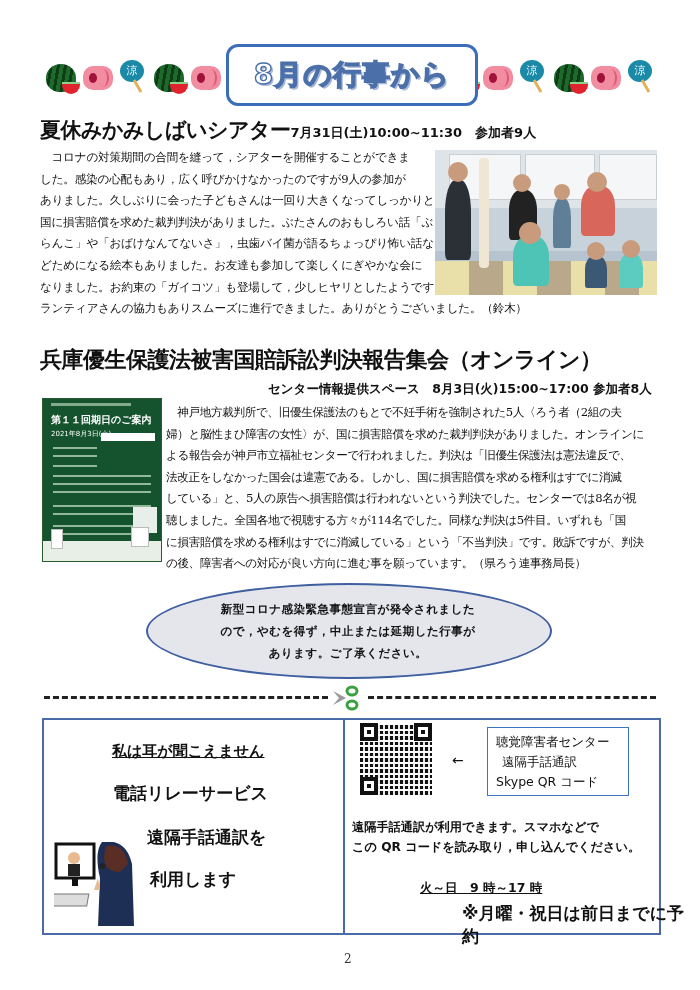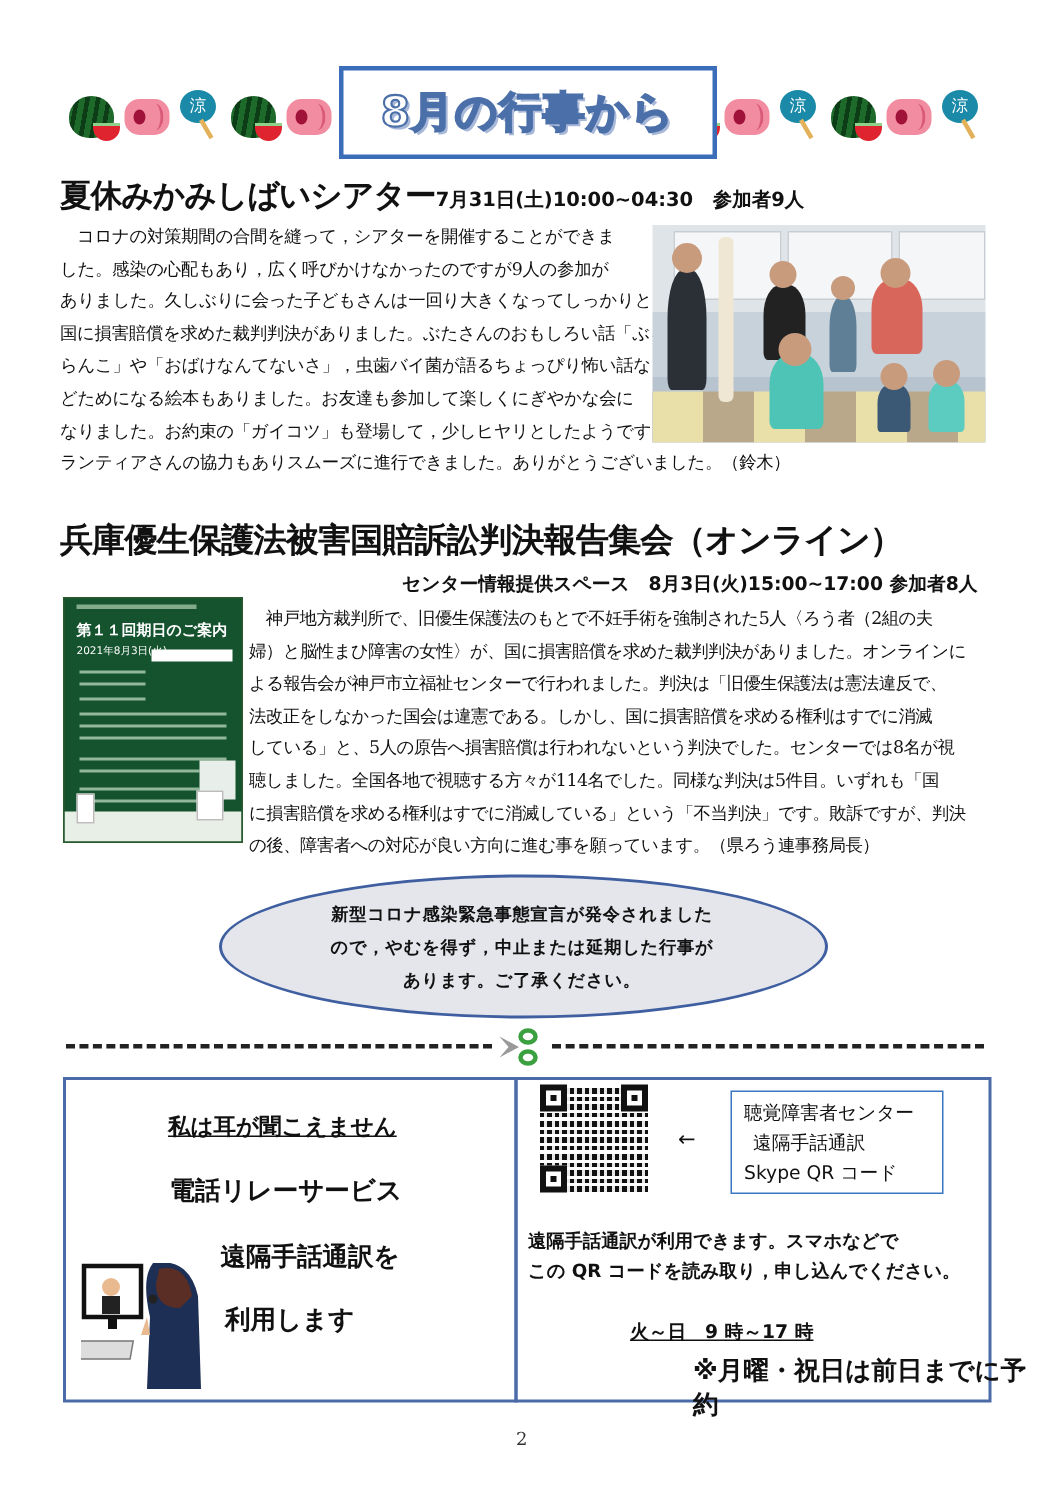--- a/index.html
+++ b/index.html
@@ -15,21 +15,21 @@
   .melon::after { content:""; position:absolute; right:-4px; bottom:-2px; width:18px; height:10px;
            background:#e0242f; border-radius:0 0 12px 12px; border-top:2px solid #8fd18a; }
   .pig { width:30px; height:24px; background:#f28ca0; border-radius:10px; position:absolute; top:6px; left:1px; }
   .pig::before { content:""; position:absolute; left:6px; top:7px; width:8px; height:10px; border-radius:50%; background:#a0123a; }
   .pig::after { content:""; position:absolute; right:4px; top:3px; width:10px; height:18px; border-right:2px solid #d85a78; border-radius:50%; }
   .fan { width:24px; height:22px; background:#1a8aa8; border-radius:50%; position:absolute; left:2px; top:0;
          color:#fff; font-size:11px; text-align:center; line-height:22px; font-family:"DejaVu Sans",sans-serif; }
   .fan::after { content:""; position:absolute; left:16px; top:19px; width:3px; height:14px; background:#e3b15a; transform:rotate(-30deg); }
 
   .title-box { position:absolute; left:226px; top:44px; width:246px; height:56px;
-               border:3px solid #3c6db8; border-radius:0; background:#fff;
+               border:3px solid #3c6db8; border-radius:12px; background:#fff;
                display:flex; align-items:center; justify-content:center;text-align:center; }
   .title-box span { font-family:"DejaVu Sans", sans-serif; font-weight:bold; font-size:28px;
                color:#fff; -webkit-text-stroke:1.4px #4b6fa8; letter-spacing:1px;
                text-shadow:2px 2px 0 #a8b8d8; }
 
   
   .h1 { font-family:"DejaVu Sans", sans-serif; font-weight:bold; font-size:21px; letter-spacing:-0.5px; }
   .h1 .small { font-size:13px; font-weight:bold; letter-spacing:0; }
   .body-text { font-size:11.6px; line-height:21.6px; letter-spacing:-0.2px; }
   .photo1 { position:absolute; left:435px; top:150px; width:222px; height:145px; overflow:hidden;
@@ -111,21 +111,21 @@
     </div>
   <div class="deco">
       <div class="fan">涼</div>
     </div>
 </div>
 <div class="title-box">
   <span>8月の行事から</span>
 </div>
 
 <div class="abs h1" style="left:40px; top:116px; white-space:nowrap;">
-  <span>夏休みかみしばいシアター</span><span class="small">7月31日(土)10:00~04:30　参加者9人</span>
+  <span>夏休みかみしばいシアター</span><span class="small">7月31日(土)10:00~11:30　参加者9人</span>
 </div>
 
 <div class="abs body-text" style="left:40px; top:147px; width:395px; white-space:nowrap;">
   <div>　コロナの対策期間の合間を縫って，シアターを開催することができま</div>
   <div>した。感染の心配もあり，広く呼びかけなかったのですが9人の参加が</div>
   <div>ありました。久しぶりに会った子どもさんは一回り大きくなってしっかりとし</div>
   <div>国に損害賠償を求めた裁判判決がありました。ぶたさんのおもしろい話「ぶら</div>
   <div>らんこ」や「おばけなんてないさ」，虫歯バイ菌が語るちょっぴり怖い話な</div>
   <div>どためになる絵本もありました。お友達も参加して楽しくにぎやかな会に</div>
   <div>なりました。お約束の「ガイコツ」も登場して，少しヒヤリとしたようです。ボ</div>

